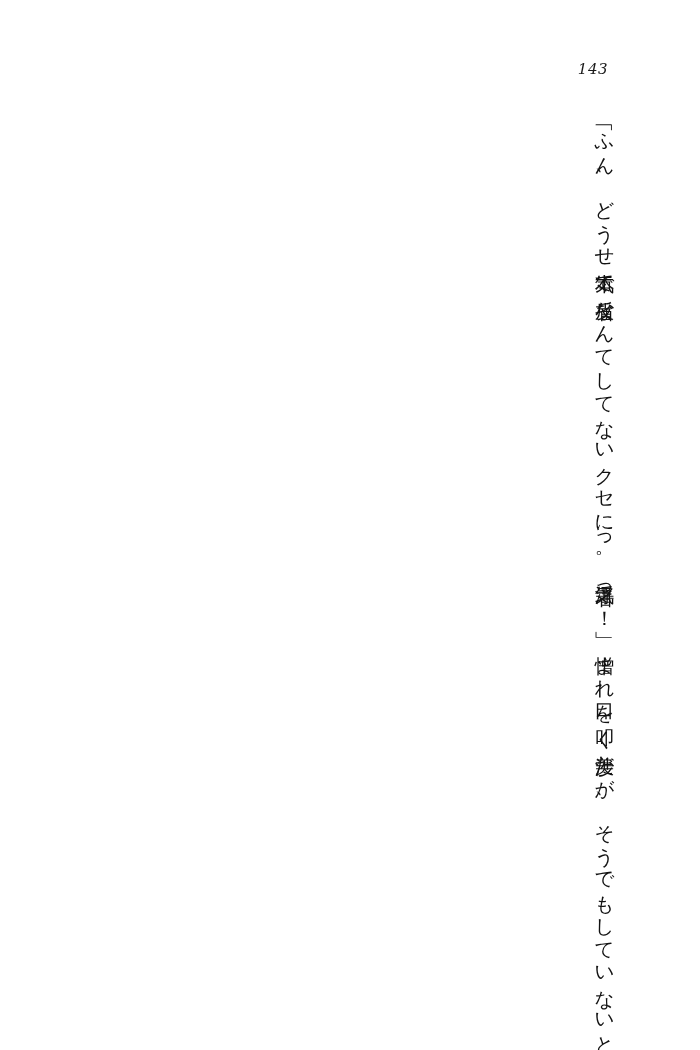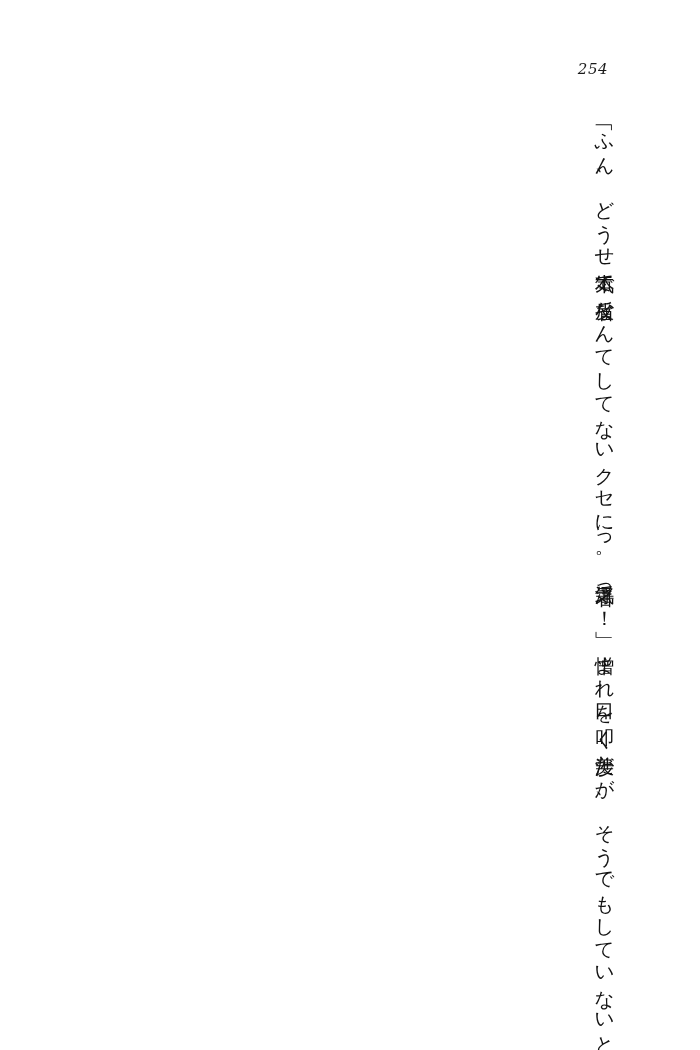--- a/index.html
+++ b/index.html
@@ -59,21 +59,21 @@
     font-size: 19.5px;
     color: #121212;
     text-align: start;
   }
 </style>
 </head>
 <body>
 
 <div class="page">
 
-  <div class="page-number">254</div>
+  <div class="page-number">143</div>
 
   <div class="text-body">
     <div class="line">「ふん、どうせ本気で反省なんてしてないクセにっ。浮気者っ！」</div>
     <div class="line">　憎まれ口を叩く美沙だが、そうでもしていないと頬がニヤけてしまうからだ。久し</div>
 
   </div>
 
 </div>
 
 </body></html>

